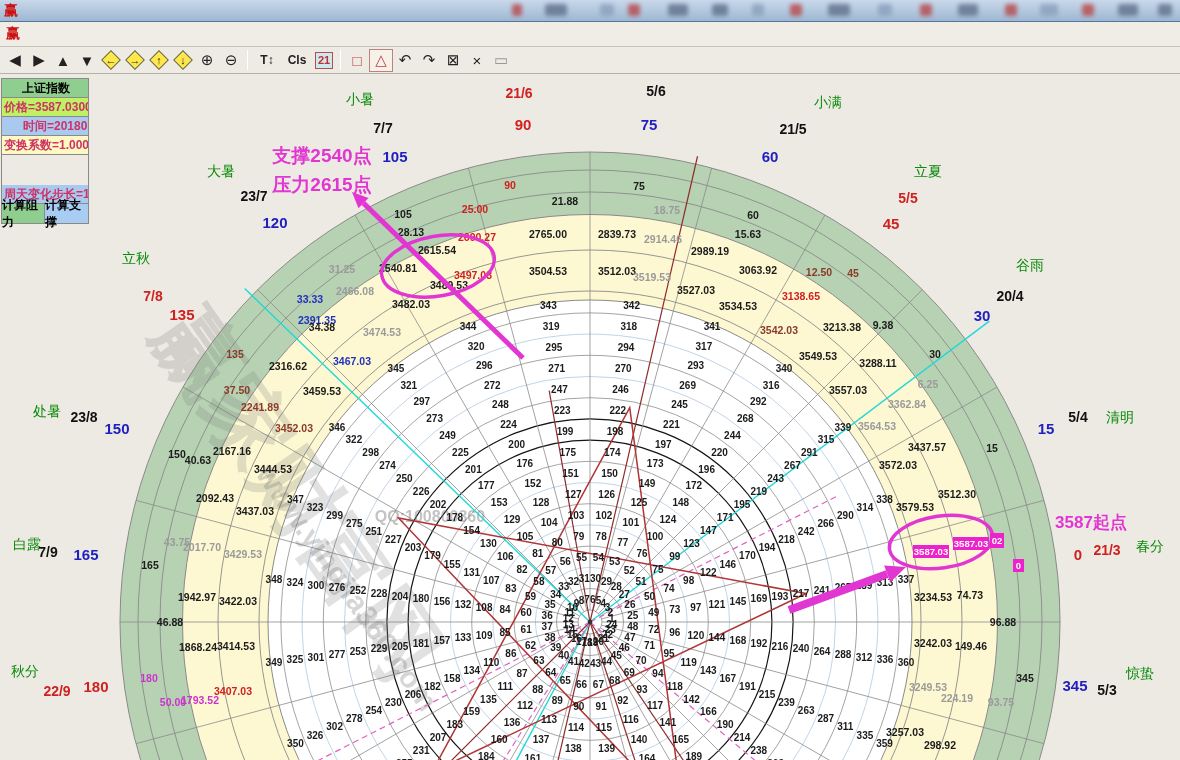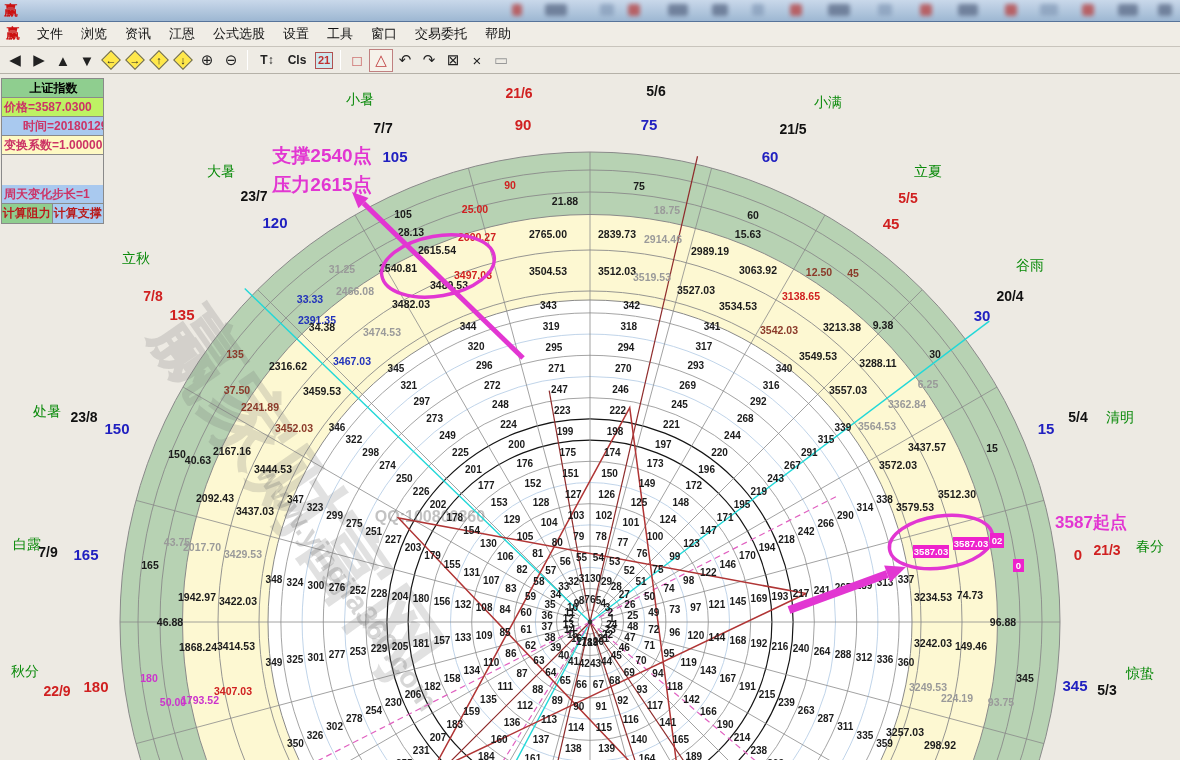--- a/index.html
+++ b/index.html
@@ -34,28 +34,28 @@
   .tb-boxed { border:1px solid #c08080; background:#f6f2ea; }
   .tb-gray { color:#999; }
   .tb-cal { background:#cfe8ee; border:1px solid #b05050; color:#c03030; font-size:11px;
     font-weight:bold; width:18px; height:17px; display:flex; align-items:center; justify-content:center; }
 
   
   .chart-area { position:relative; width:1180px; height:686px; background:#edeae3; }
   #wheel-svg { position:absolute; left:0; top:0; }
 
   
-  .panel { position:absolute; left:1px; top:4px; width:103px; border:1px solid #8a8a8a;
+  .panel { position:absolute; left:1px; top:4px; width:88px; border:1px solid #8a8a8a;
     font-size:12px; font-weight:bold; z-index:5; }
   .panel-row { height:19px; display:flex; align-items:center; padding-left:2px;
     border-bottom:1px solid #8a8a8a; white-space:nowrap; overflow:hidden; }
   .panel-header { justify-content:center; }
   .panel-btns { display:flex; height:19px; }
   .panel-btn { width:50%; display:flex; align-items:center; justify-content:center;
-    border-right:1px solid #8a8a8a; cursor:default; color:#b91c1c; }
+    border-right:1px solid #8a8a8a; cursor:default; color:#000000; }
   .panel-btn:last-child { border-right:none; }
 </style>
 </head>
 <body>
 
 <div id="app">
 
   <div class="titlebar">
     <span class="logo">赢</span>
     <div id="blobs">
@@ -74,32 +74,20 @@
         <div class="tb-blob" style="left: 1005px; width: 12px; background: rgb(184, 72, 72);"></div>
         <div class="tb-blob" style="left: 1040px; width: 18px; background: rgb(138, 160, 188);"></div>
         <div class="tb-blob" style="left: 1082px; width: 12px; background: rgb(184, 72, 72);"></div>
         <div class="tb-blob" style="left: 1118px; width: 20px; background: rgb(96, 112, 140);"></div>
         <div class="tb-blob" style="left: 1158px; width: 14px; background: rgb(96, 112, 140);"></div>
       </div>
   </div>
 
   <div class="menubar">
     <span class="menu-logo">赢</span>
-    <div id="menu-items" style="display:flex">
-        <span class="menu-item">文件</span>
-        <span class="menu-item">浏览</span>
-        <span class="menu-item">资讯</span>
-        <span class="menu-item">江恩</span>
-        <span class="menu-item">公式选股</span>
-        <span class="menu-item">设置</span>
-        <span class="menu-item">工具</span>
-        <span class="menu-item">窗口</span>
-        <span class="menu-item">交易委托</span>
-        <span class="menu-item">帮助</span>
-      </div>
   </div>
 
   <div class="toolbar" id="toolbar">
       <div class="tb-btn">◀</div>
       <div class="tb-btn">▶</div>
       <div class="tb-btn">▲</div>
       <div class="tb-btn">▼</div>
       <div class="tb-btn tb-diamond">
         <span>←</span>
       </div>

